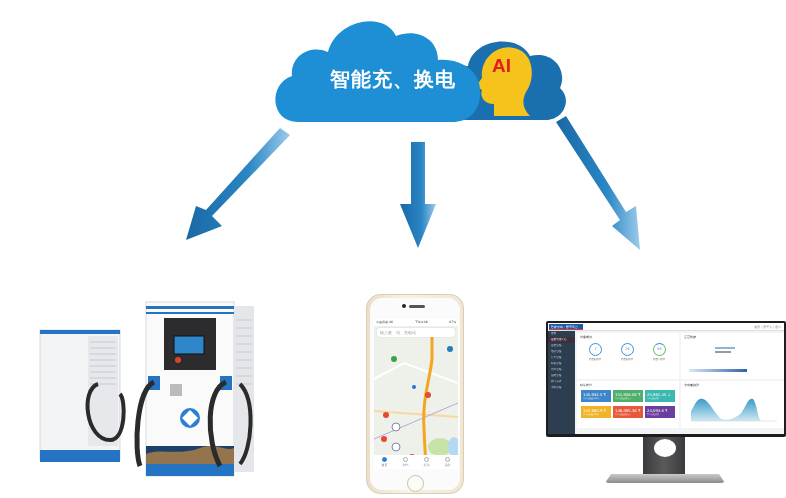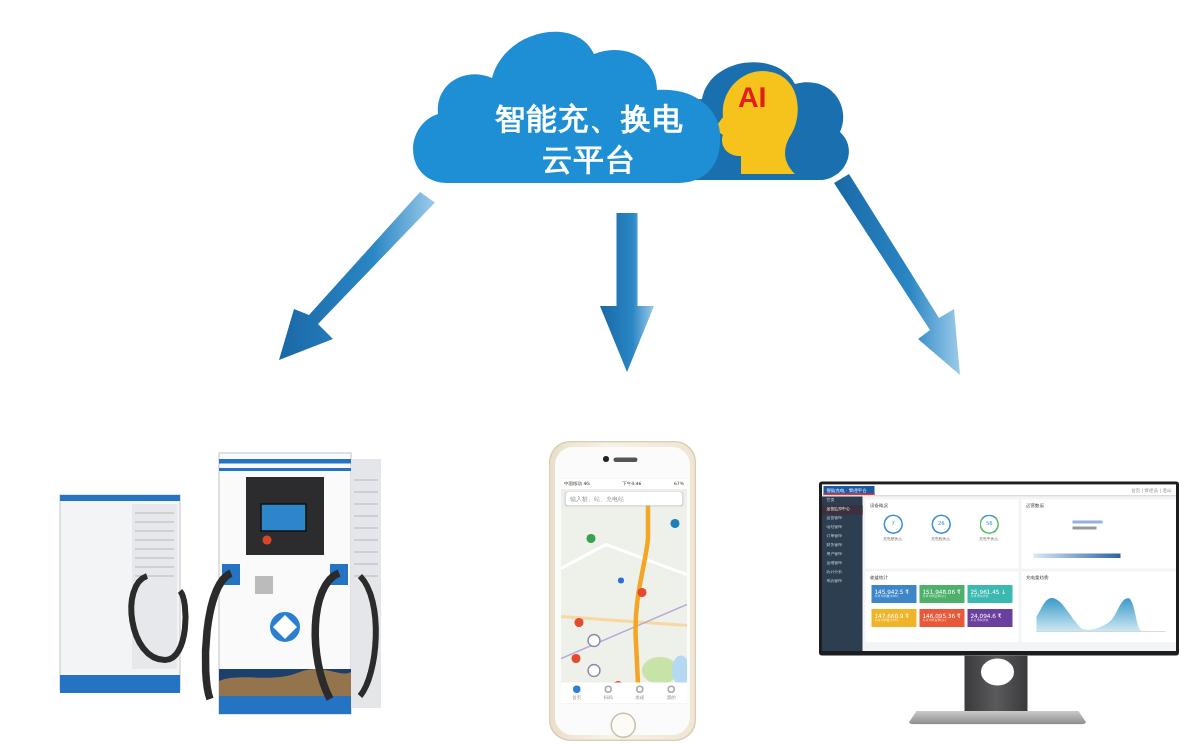--- a/index.html
+++ b/index.html
@@ -65,21 +65,20 @@
   <svg width="302" height="125" viewBox="0 0 302 125">
 
     <path d="M190 112 C160 112 160 60 200 58 C205 30 250 25 262 48 C285 42 300 62 292 80 C305 92 295 112 278 112 Z" fill="#1a6fae"></path>
 
     <path d="M226 108 L226 96 C214 96 212 86 214 82 L208 78 L214 70 C212 50 230 36 246 40 C266 44 268 70 258 84 C254 92 254 100 262 108 Z" fill="#f6c21c"></path>
 
     <path d="M30 114 C2 114 0 76 24 68 C22 48 42 36 60 44 C68 12 116 2 128 28 C148 20 170 30 170 52 C196 50 214 66 212 86 C212 104 200 114 184 114 Z" fill="#1e8fd4"></path>
   </svg>
   <div class="cloud-title">
     <div>智能充、换电</div>
-    <div>云平台</div>
   </div>
 </div>
 <div class="ai-label">AI</div>
 
 <svg class="arrows" width="786" height="498" viewBox="0 0 786 498">
   <defs>
     <linearGradient id="ag" x1="0" y1="0" x2="1" y2="0">
       <stop offset="0" stop-color="#1a68a6"></stop>
       <stop offset="0.6" stop-color="#2a86c4"></stop>
       <stop offset="1" stop-color="#9ccbea"></stop>

